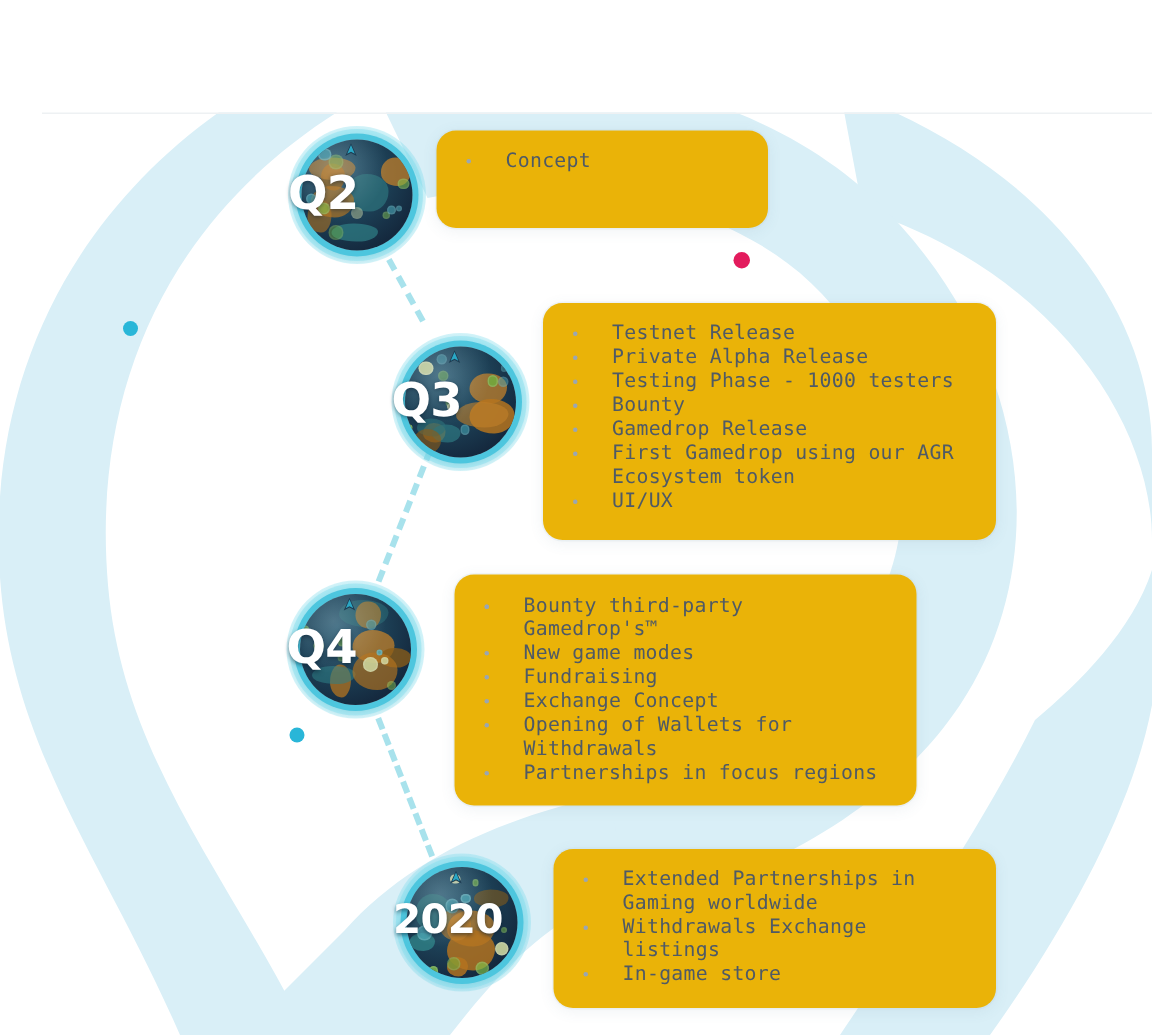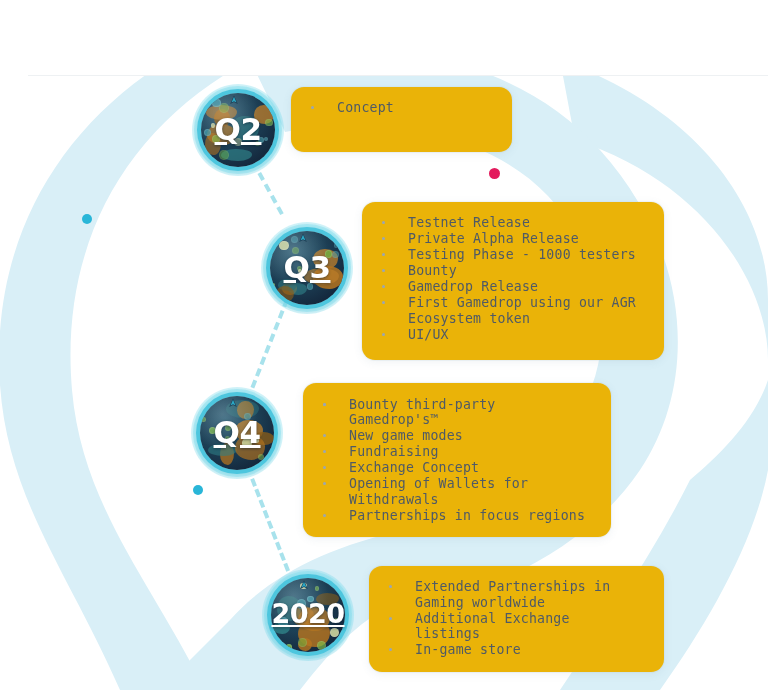--- a/index.html
+++ b/index.html
@@ -58,28 +58,27 @@
   .planet::after {
     content:"";
     position:absolute; inset:0; border-radius:50%;
     background: radial-gradient(circle at 30% 24%, rgba(255,255,255,.18) 0%, rgba(255,255,255,0) 46%);
   }
   .land { position: absolute; border-radius: 48% 52% 45% 55% / 52% 46% 54% 48%; }
   .blob { position: absolute; border-radius: 50%; }
 
   .node-label {
     position: absolute; z-index: 8;
-    left: 0; right: 0; text-align: center;
+    left: 0; right: 0; 
     color: #ffffff;
     font-family: "DejaVu Sans", "Liberation Sans", sans-serif;
     font-weight: 700;
     letter-spacing: -0.5px;
     text-shadow: 0 1px 3px rgba(10,30,45,.55);
     pointer-events: none;
-    text-decoration: underline;
   }
 
   .rocket { position: absolute; z-index: 7; pointer-events: none; }
 
   
   .card {
     position: absolute;
     z-index: 5;
     background: #eab308;
     border-radius: 13px;
@@ -259,21 +258,21 @@
         <div class="rocket" style="left: 41.86px; top: 9.66px; transform: translateX(-50%);"><svg width="18.400000000000002" height="18.400000000000002" viewBox="0 0 24 24">
             <path d="M12 2 L17 13 L12 10.5 L7 13 Z" fill="#1d3c52"></path>
             <path d="M12 3.5 L15.3 11 L12 9.4 L8.7 11 Z" fill="#2aa7c4"></path>
           </svg></div>
         <div class="node-label" style="top: 29.26px; font-size: 27px;">2020</div>
       </div>
       <div class="card" style="left: 369px; top: 566px; width: 295px; min-height: 106px;">
         <ul class="bullets">
           <li><span class="dot-b"></span><span>Extended Partnerships in
 Gaming worldwide</span></li>
-          <li><span class="dot-b"></span><span>Additional Exchange listings</span></li>
+          <li><span class="dot-b"></span><span>Withdrawals Exchange listings</span></li>
           <li><span class="dot-b"></span><span>In-game store</span></li>
         </ul>
       </div>
       <div class="dash-link" style="left: 261.197px; top: 172.023px; width: 46.7796px; transform: rotate(61.1013deg);"></div>
       <div class="dash-link" style="left: 289.433px; top: 299.67px; width: 95.2694px; transform: rotate(111.468deg);"></div>
       <div class="dash-link" style="left: 254.445px; top: 477.718px; width: 99.3586px; transform: rotate(68.6888deg);"></div>
     </div>
 
 <div class="deco-dot" style="left: 82px; top: 214px; width: 10px; height: 10px; background: rgb(41, 182, 216);"></div>
     <div class="deco-dot" style="left: 489px; top: 168px; width: 11px; height: 11px; background: rgb(227, 27, 93);"></div>

